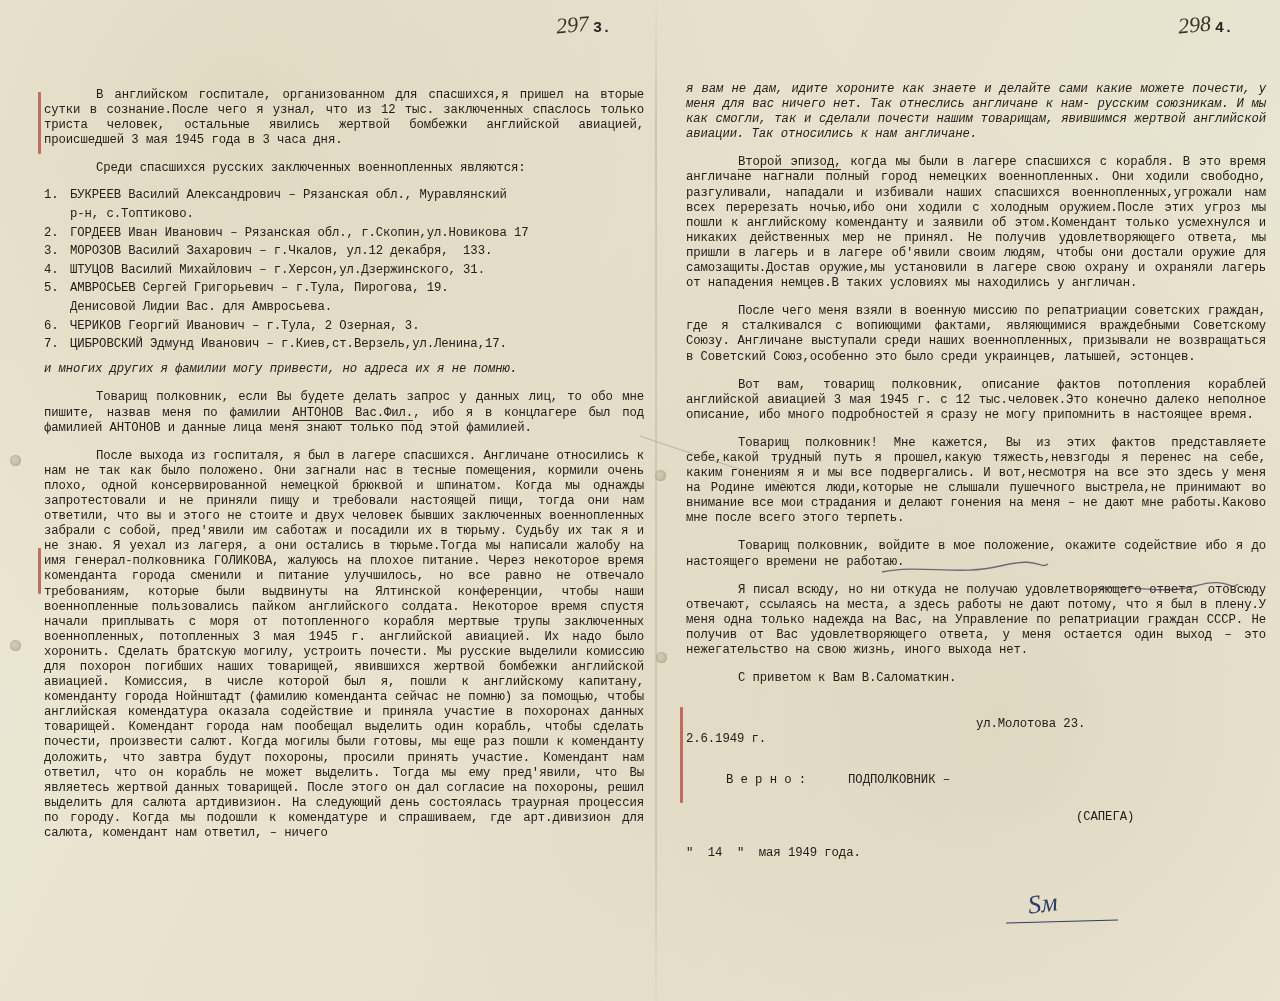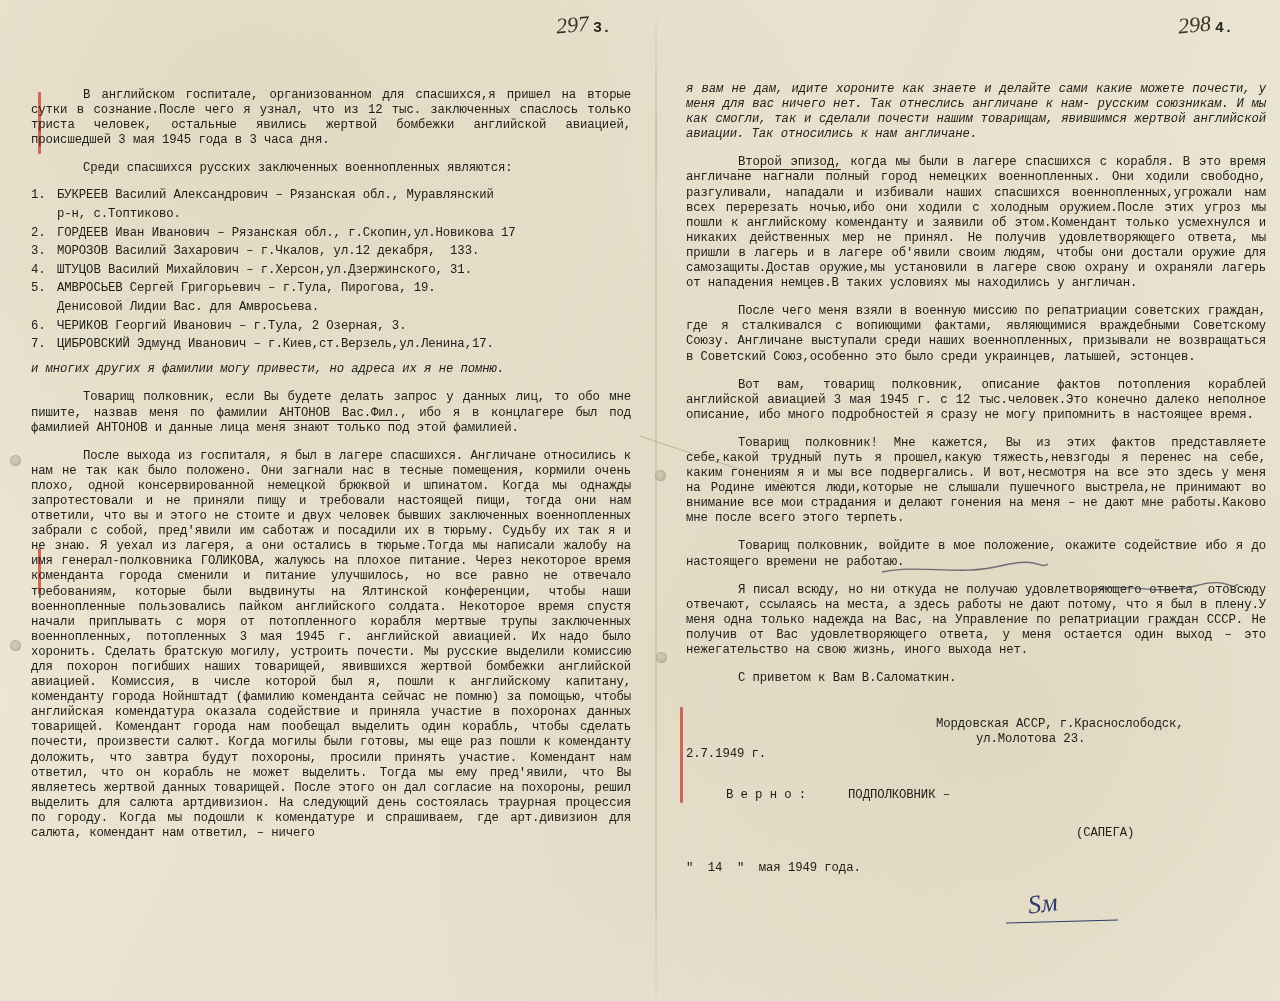--- a/index.html
+++ b/index.html
@@ -42,21 +42,21 @@
     background: linear-gradient(to bottom, rgba(160,150,115,0.0) 0%, rgba(160,150,115,0.35) 12%, rgba(160,150,115,0.28) 50%, rgba(160,150,115,0.33) 85%, rgba(160,150,115,0.05) 100%);
   }
   .col {
     position: absolute;
     top: 0;
     color: #23201a;
     font-size: 12.3px;
     line-height: 15.1px;
     letter-spacing: -0.1px;
   }
-  .col.left { left: 31px; width: 600px; }
+  .col.left { left: 44px; width: 600px; }
   .col.right { left: 686px; width: 580px; }
 
   .page-num {
     position: absolute;
     font-family: "Liberation Serif", serif;
     color: #2a2620;
   }
   .pn-hand {
     font-style: italic;
     font-size: 22px;
@@ -240,24 +240,23 @@
     <p><span class="u-thick">Второй эпизод,</span><span> когда мы были в лагере спасшихся с корабля. В это время англичане нагнали полный город немецких военнопленных. Они ходили свободно, разгуливали, нападали и избивали наших спасшихся военнопленных,угрожали нам всех перерезать ночью,ибо они ходили с холодным оружием.После этих угроз мы пошли к английскому коменданту и заявили об этом.Комендант только усмехнулся и никаких действенных мер не принял. Не получив удовлетворяющего ответа, мы пришли в лагерь и в лагере об'явили своим людям, чтобы они достали оружие для самозащиты.Достав оружие,мы установили в лагере свою охрану и охраняли лагерь от нападения немцев.В таких условиях мы находились у англичан.</span></p>
 
     <p>После чего меня взяли в военную миссию по репатриации советских граждан, где я сталкивался с вопиющими фактами, являющимися враждебными Советскому Союзу. Англичане выступали среди наших военнопленных, призывали не возвращаться в Советский Союз,особенно это было среди украинцев, латышей, эстонцев.</p>
     <p>Вот вам, товарищ полковник, описание фактов потопления кораблей английской авиацией 3 мая 1945 г. с 12 тыс.человек.Это конечно далеко неполное описание, ибо много подробностей я сразу не могу припомнить в настоящее время.</p>
     <p>Товарищ полковник! Мне кажется, Вы из этих фактов представляете себе,какой трудный путь я прошел,какую тяжесть,невзгоды я перенес на себе, каким гонениям я и мы все подвергались. И вот,несмотря на все это здесь у меня на Родине имеются люди,которые не слышали пушечного выстрела,не принимают во внимание все мои страдания и делают гонения на меня – не дают мне работы.Каково мне после всего этого терпеть.</p>
     <p>Товарищ полковник, войдите в мое положение, окажите содействие ибо я до настоящего времени не работаю.</p>
     <p>Я писал всюду, но ни откуда не получаю удовлетворяющего ответа, отовсюду отвечают, ссылаясь на места, а здесь работы не дают потому, что я был в плену.У меня одна только надежда на Вас, на Управление по репатриации граждан СССР. Не получив от Вас удовлетворяющего ответа, у меня остается один выход – это нежегательство на свою жизнь, иного выхода нет.</p>
 
     <p class="closing" style="text-indent:52px; margin-bottom:31px;">С приветом к Вам В.Саломаткин.</p>
 
-    <div class="addr">Мордовская АССР, г.Краснослободск,</div>
     <div class="addr" style="padding-left:290px; ">ул.Молотова 23.</div>
 
-    <div class="verno-row" style="margin-bottom:26px;">2.7.1949 г.</div>
+    <div class="verno-row" style="margin-bottom:26px;">2.6.1949 г.</div>
 
     <div class="verno-row" style="padding-left:40px;"><span>В е р н о :</span><span style="display:inline-block;width:42px;"></span><span>ПОДПОЛКОВНИК –</span></div>
 
     <div class="verno-row" style="padding-left:390px; margin-top:22px;">(САПЕГА)</div>
 
     <div class="verno-row" style="margin-top:20px;">"  14  "  мая 1949 года.</div>
   </div>
 
   <div class="signature">Sм</div>
   <div class="sig-underline"></div>

